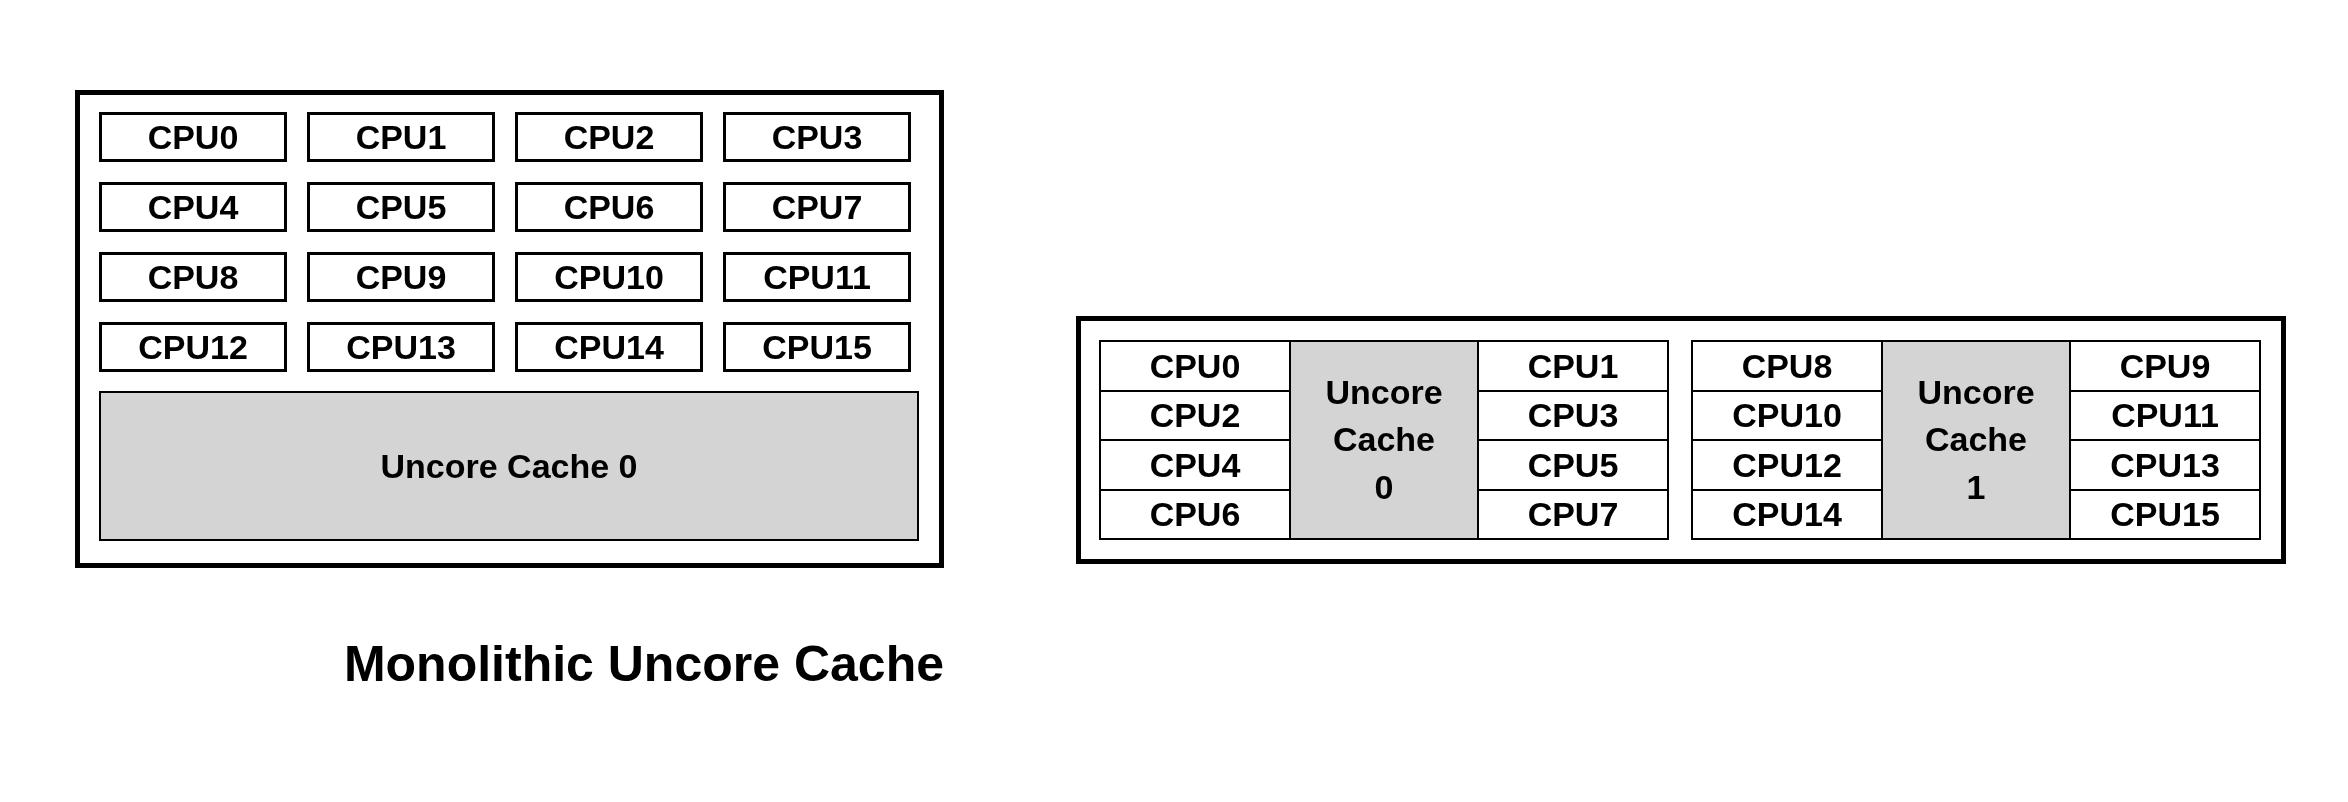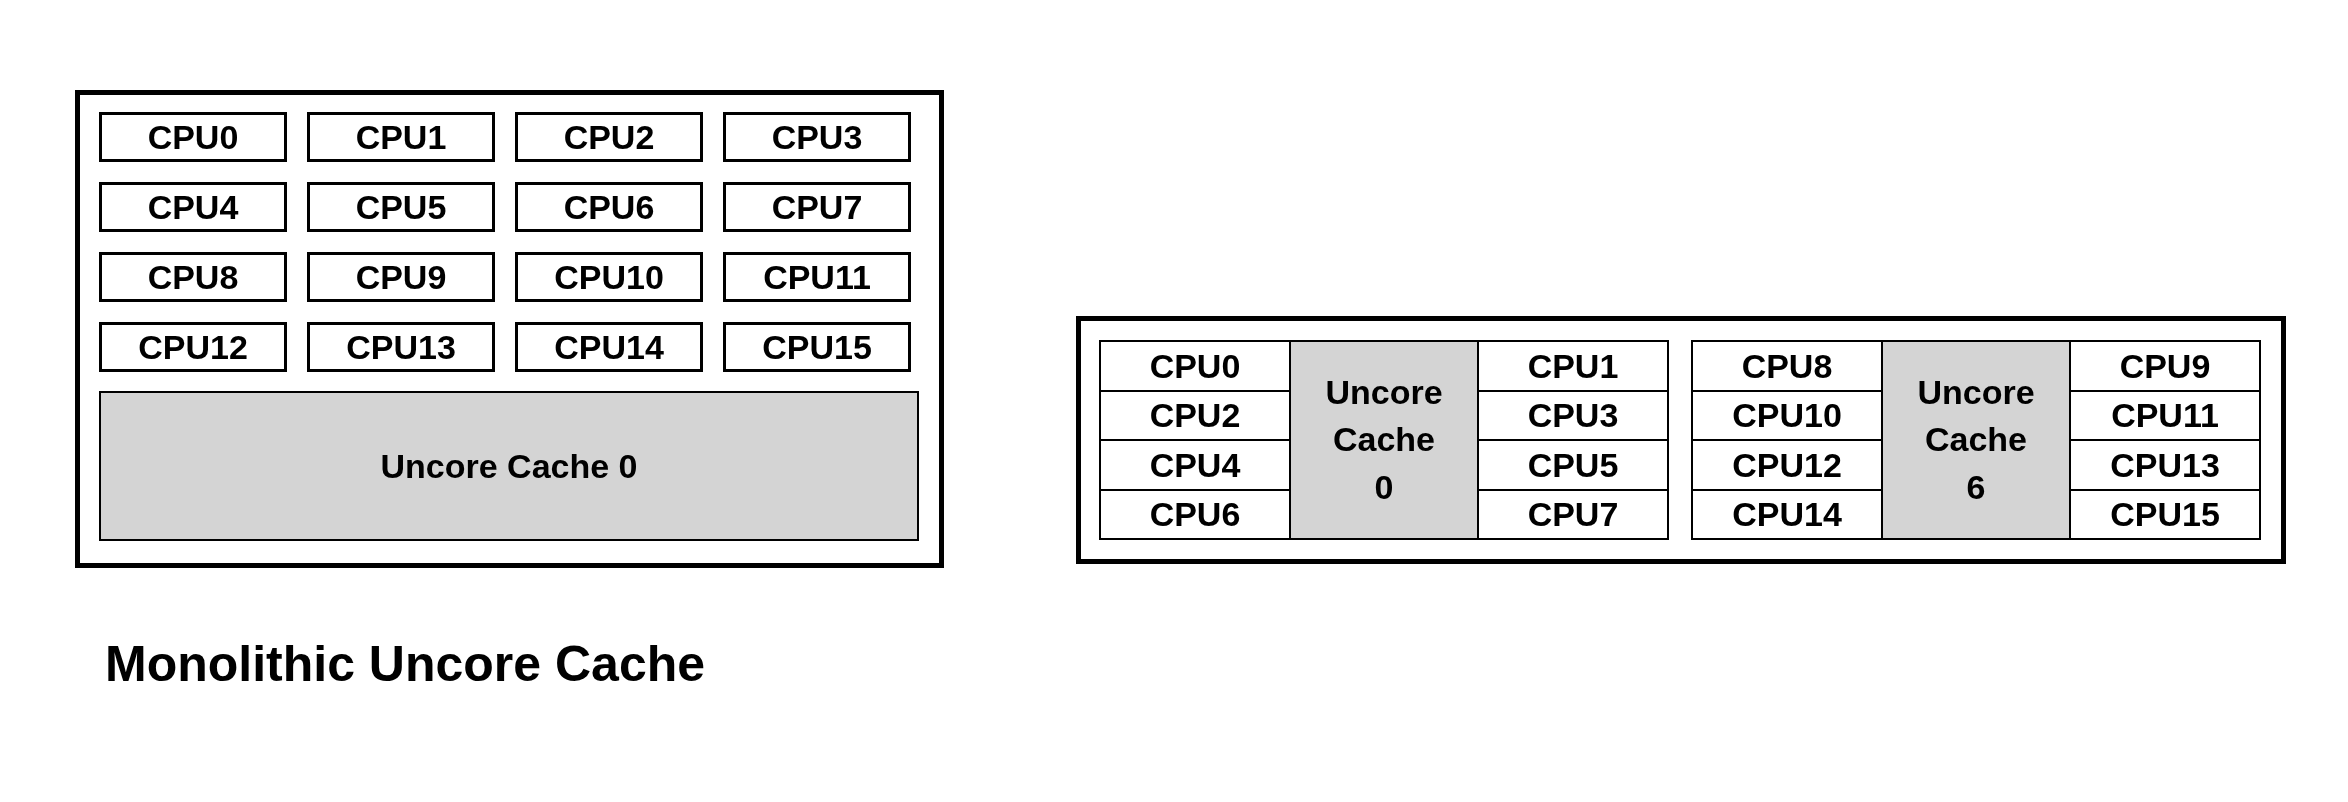--- a/index.html
+++ b/index.html
@@ -114,21 +114,21 @@
     font-weight: bold;
     line-height: 1.4;
   }
 
   
   .caption {
     position: absolute;
     top: 637px;
     font-size: 50px;
     font-weight: bold;
-    text-align: left;
+    text-align: right;
     line-height: 1.1;
     white-space: nowrap;
   }
   .caption.mono { left: 64px;  width: 869px;  padding-left: 30px; box-sizing: border-box; }
   .caption.split { left: 1065px; width: 1210px; padding-left: 50px; box-sizing: border-box; }
 </style>
 </head>
 <body>
 
 <div id="canvas">
@@ -176,21 +176,21 @@
     </div>
 
     <div class="cluster">
       <div class="cpu-col">
         <div class="cpu-cell">CPU8</div>
         <div class="cpu-cell">CPU10</div>
         <div class="cpu-cell">CPU12</div>
         <div class="cpu-cell">CPU14</div>
       </div>
       <div class="cache-col">
-        <div class="cache-label">Uncore Cache 6</div>
+        <div class="cache-label">Uncore Cache 1</div>
       </div>
       <div class="cpu-col">
         <div class="cpu-cell">CPU9</div>
         <div class="cpu-cell">CPU11</div>
         <div class="cpu-cell">CPU13</div>
         <div class="cpu-cell">CPU15</div>
       </div>
     </div>
 
   </div>

